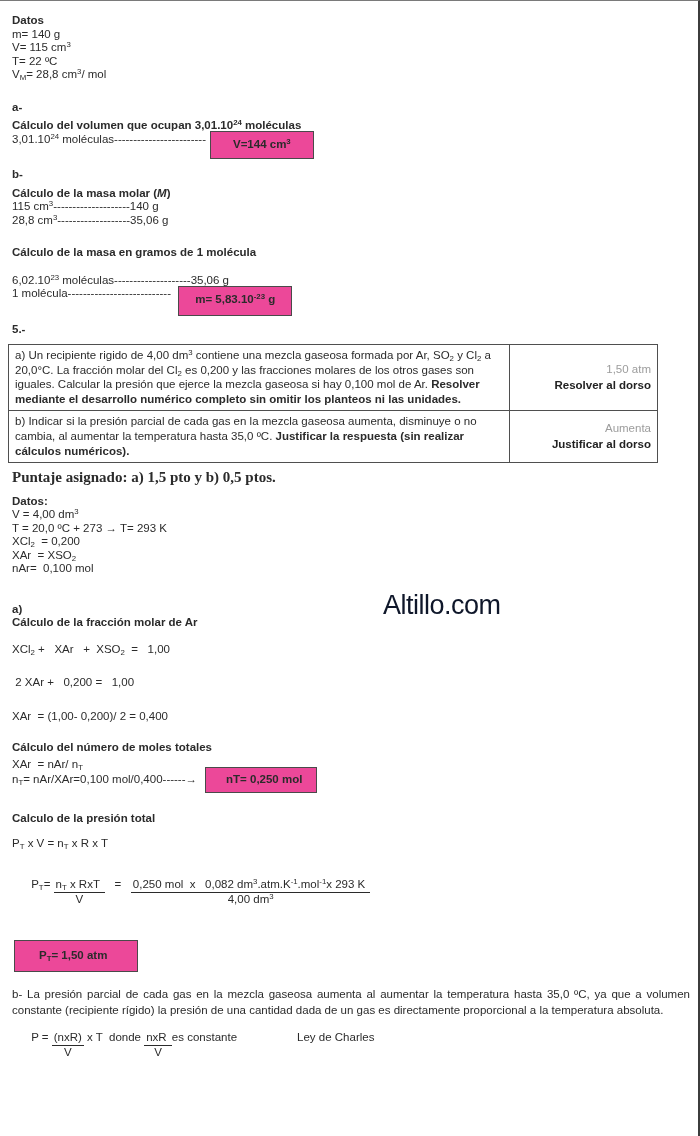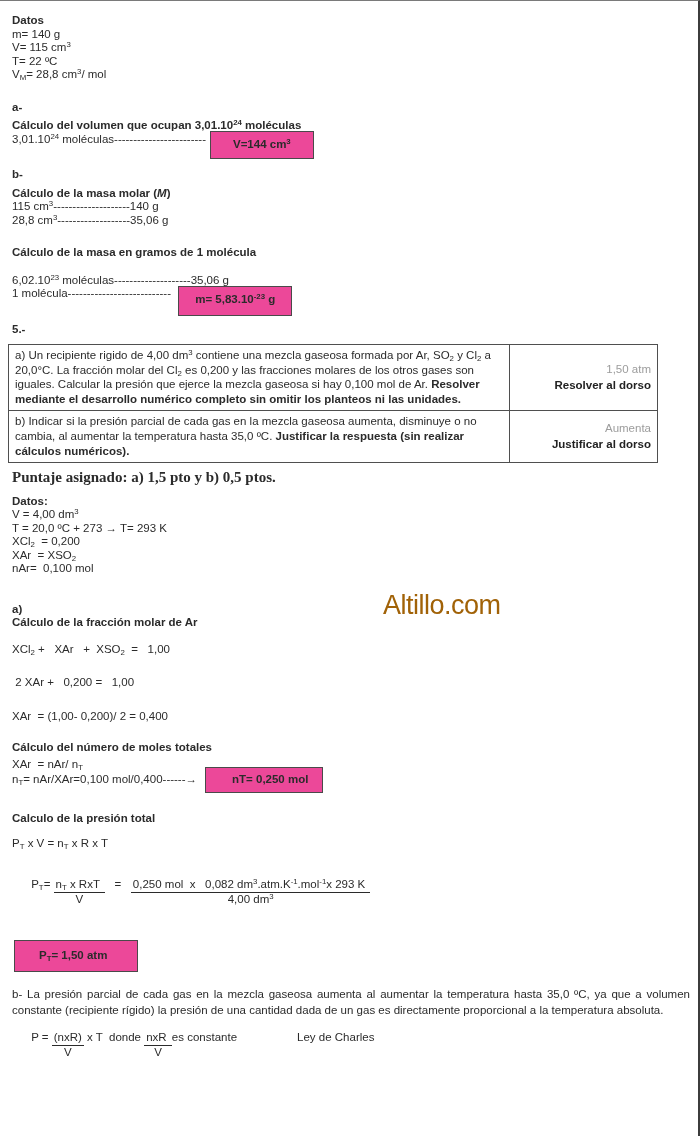--- a/index.html
+++ b/index.html
@@ -16,31 +16,31 @@
   .eq { white-space:pre; }
   sup { font-size:0.68em; line-height:0; vertical-align:baseline; position:relative; top:-0.5em; }
   sub { font-size:0.68em; line-height:0; vertical-align:baseline; position:relative; top:0.25em; }
   .boxrow { display:flex; align-items:flex-start; white-space:pre; }
   .box {
     display:inline-block; border:1px solid #4a4a4a; background:#ec4899;
     font-weight:bold; white-space:pre; text-align:center; margin-left:4px;
   }
   .box.v144 { padding:6px 22px 7px 22px; margin-top:-2px; }
   .box.m583 { padding:6px 16px 8px 16px; margin-top:-1px; }
-  .box.nt   { padding:5px 14px 5px 26px; margin-top:-6px; margin-left:8px; }
+  .box.nt   { padding:5px 14px 5px 20px; margin-top:-6px; margin-left:8px; }
   .box.pt   { padding:8px 30px 9px 24px; }
   .qtable { border-collapse:collapse; width:650px; margin:8px 0 0 -4px; table-layout:fixed; }
   .qtable td { border:1px solid #4f4f4f; vertical-align:top; padding:3px 6px 4px 6px; line-height:14.6px; }
   .qtable td.ans { width:148px; text-align:right; vertical-align:middle; line-height:16px; }
   .ansval { color:#9c9c9c; }
   .ansact { font-weight:bold; color:#222; }
   .puntaje { font-family:"Liberation Serif", serif; font-weight:bold; font-size:15px; margin-top:8px; }
   .watermark {
     position:absolute; left:383px; top:589px; font-size:27px; letter-spacing:-0.5px;
-    color:#a16207; line-height:30px;
+    color:#0f172a; line-height:30px;
   }
   .frac { display:inline-block; vertical-align:top; text-align:center; }
   .fnum { display:block; border-bottom:1px solid #2b2b2b; padding:0 2px; }
   .fden { display:block; }
   .justpara { text-align:justify; width:678px; margin-top:15px; line-height:15.4px; }
   .law { margin-left:60px; }
   
   .mt-a-label { margin-top:19px; }
   .mt-head { margin-top:5px; }
   .mt-prop { margin-top:18px; }

